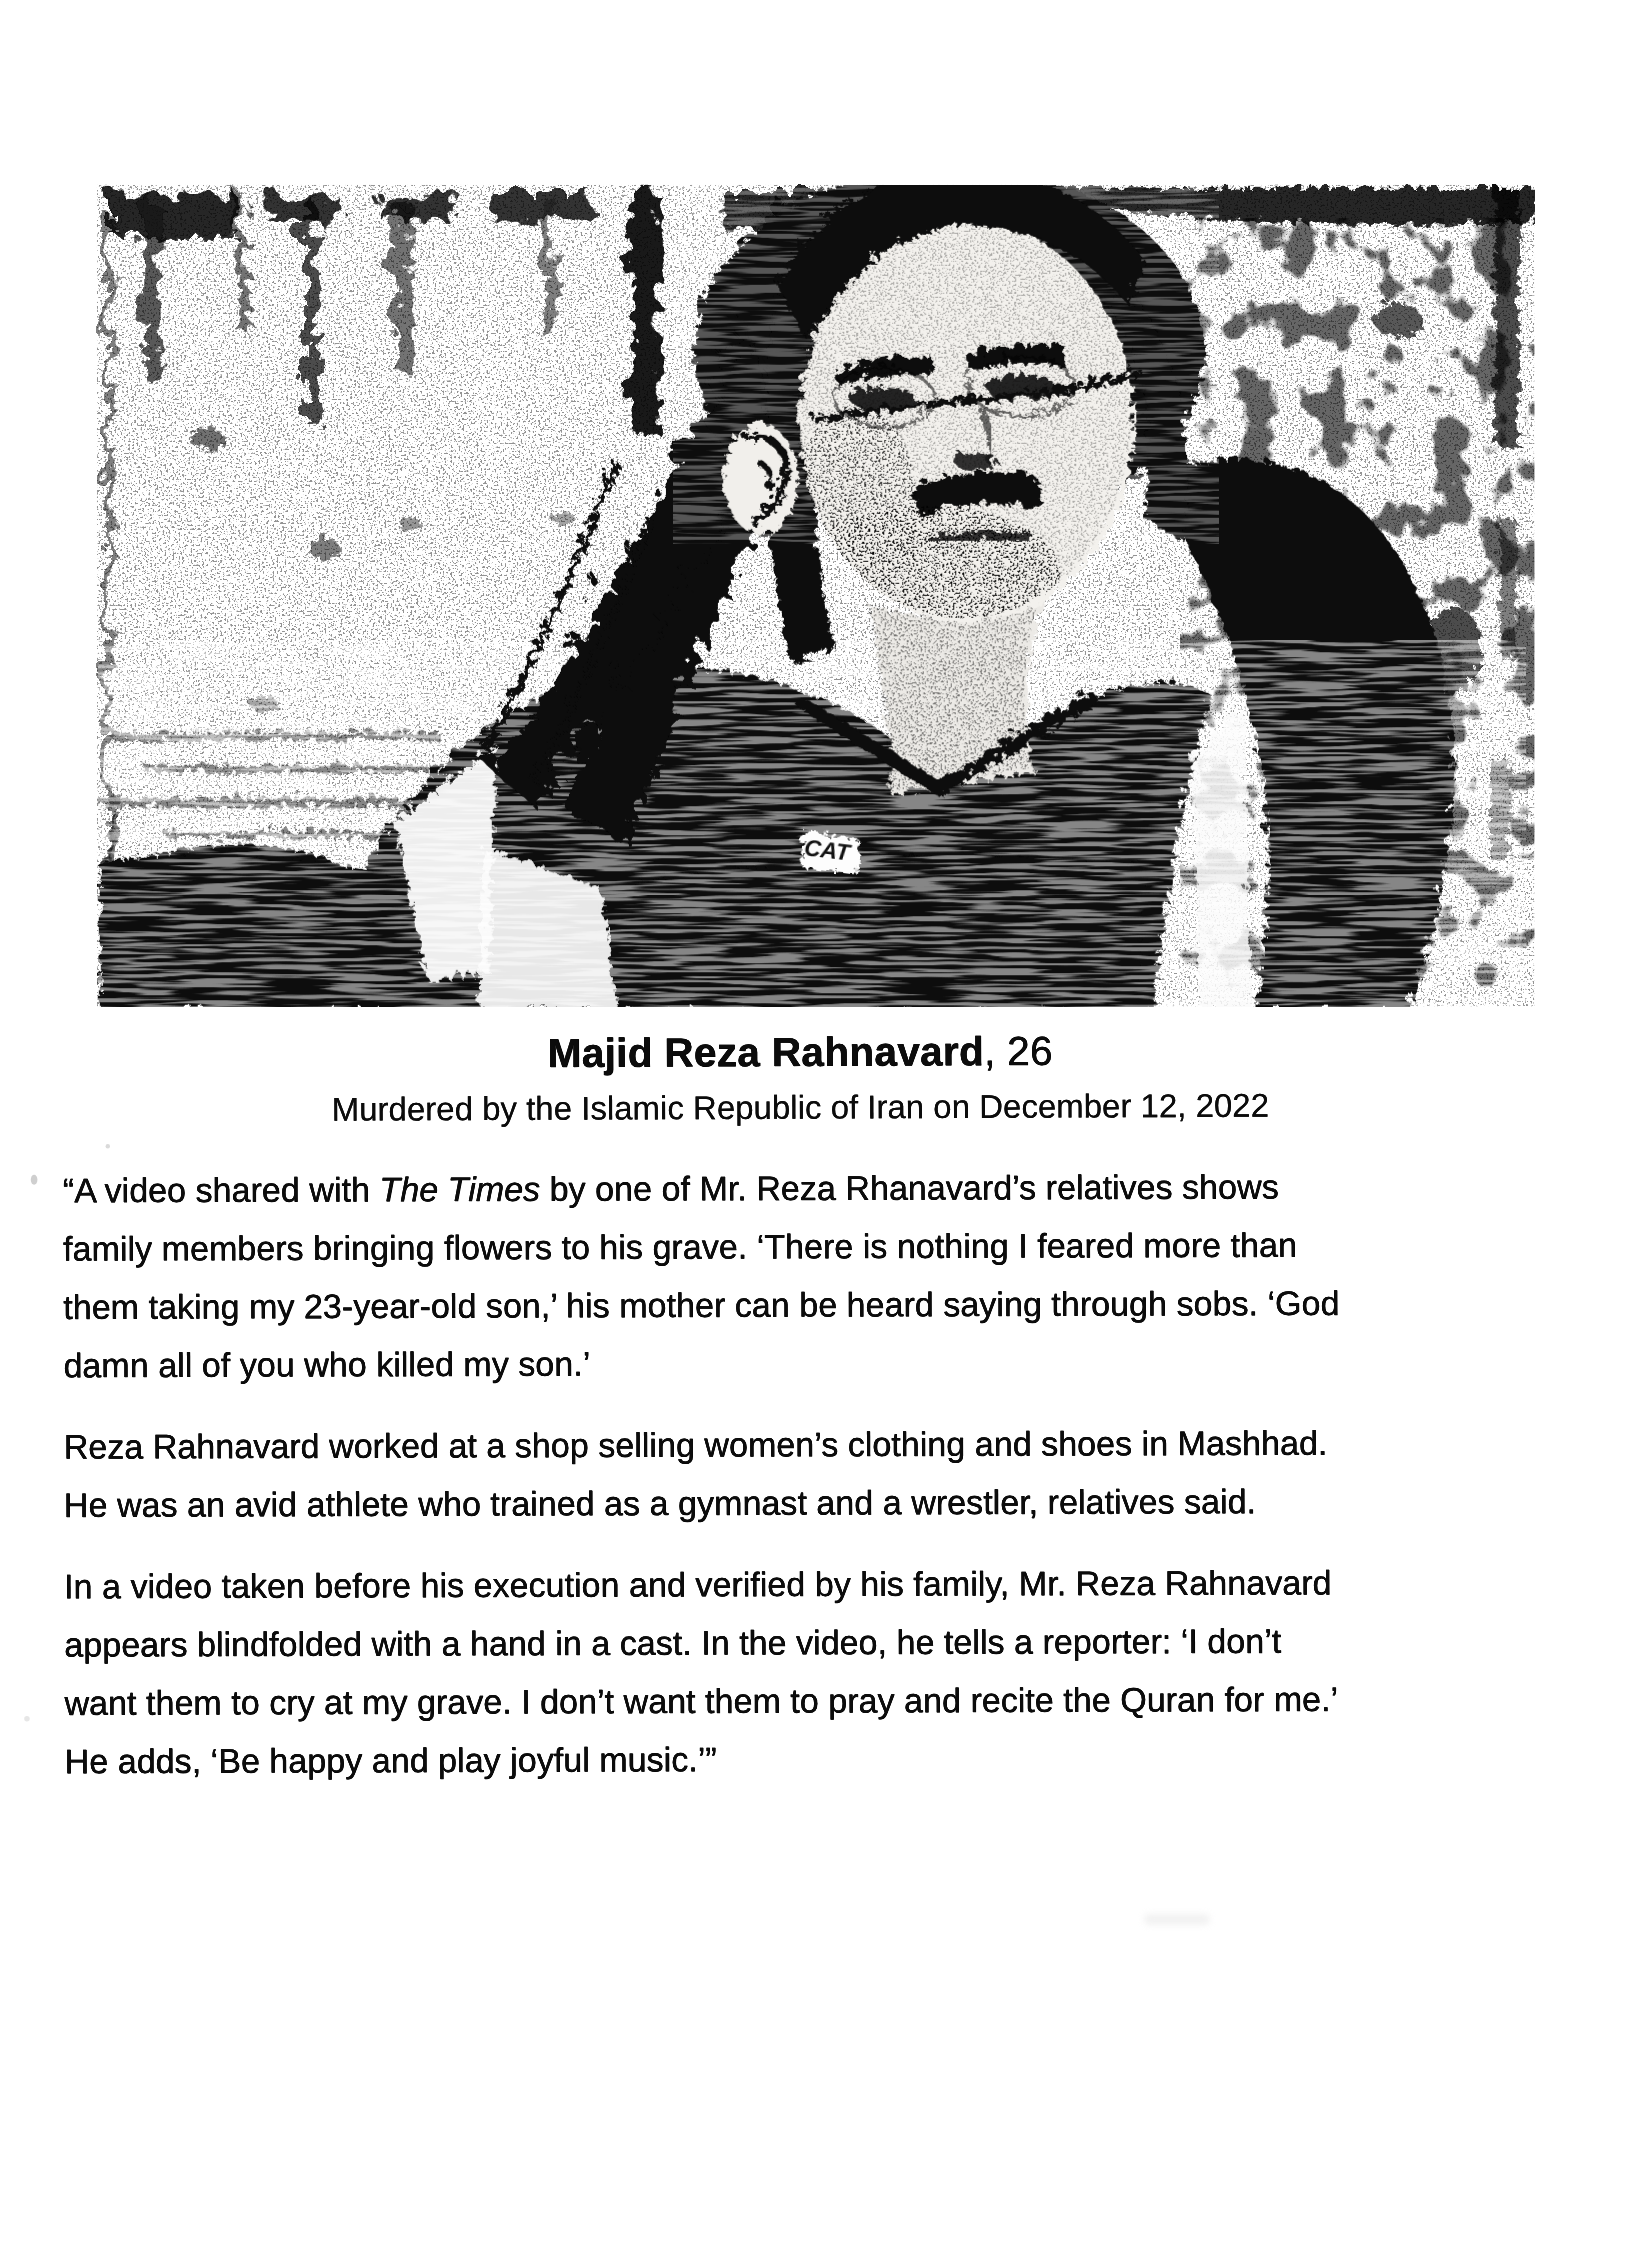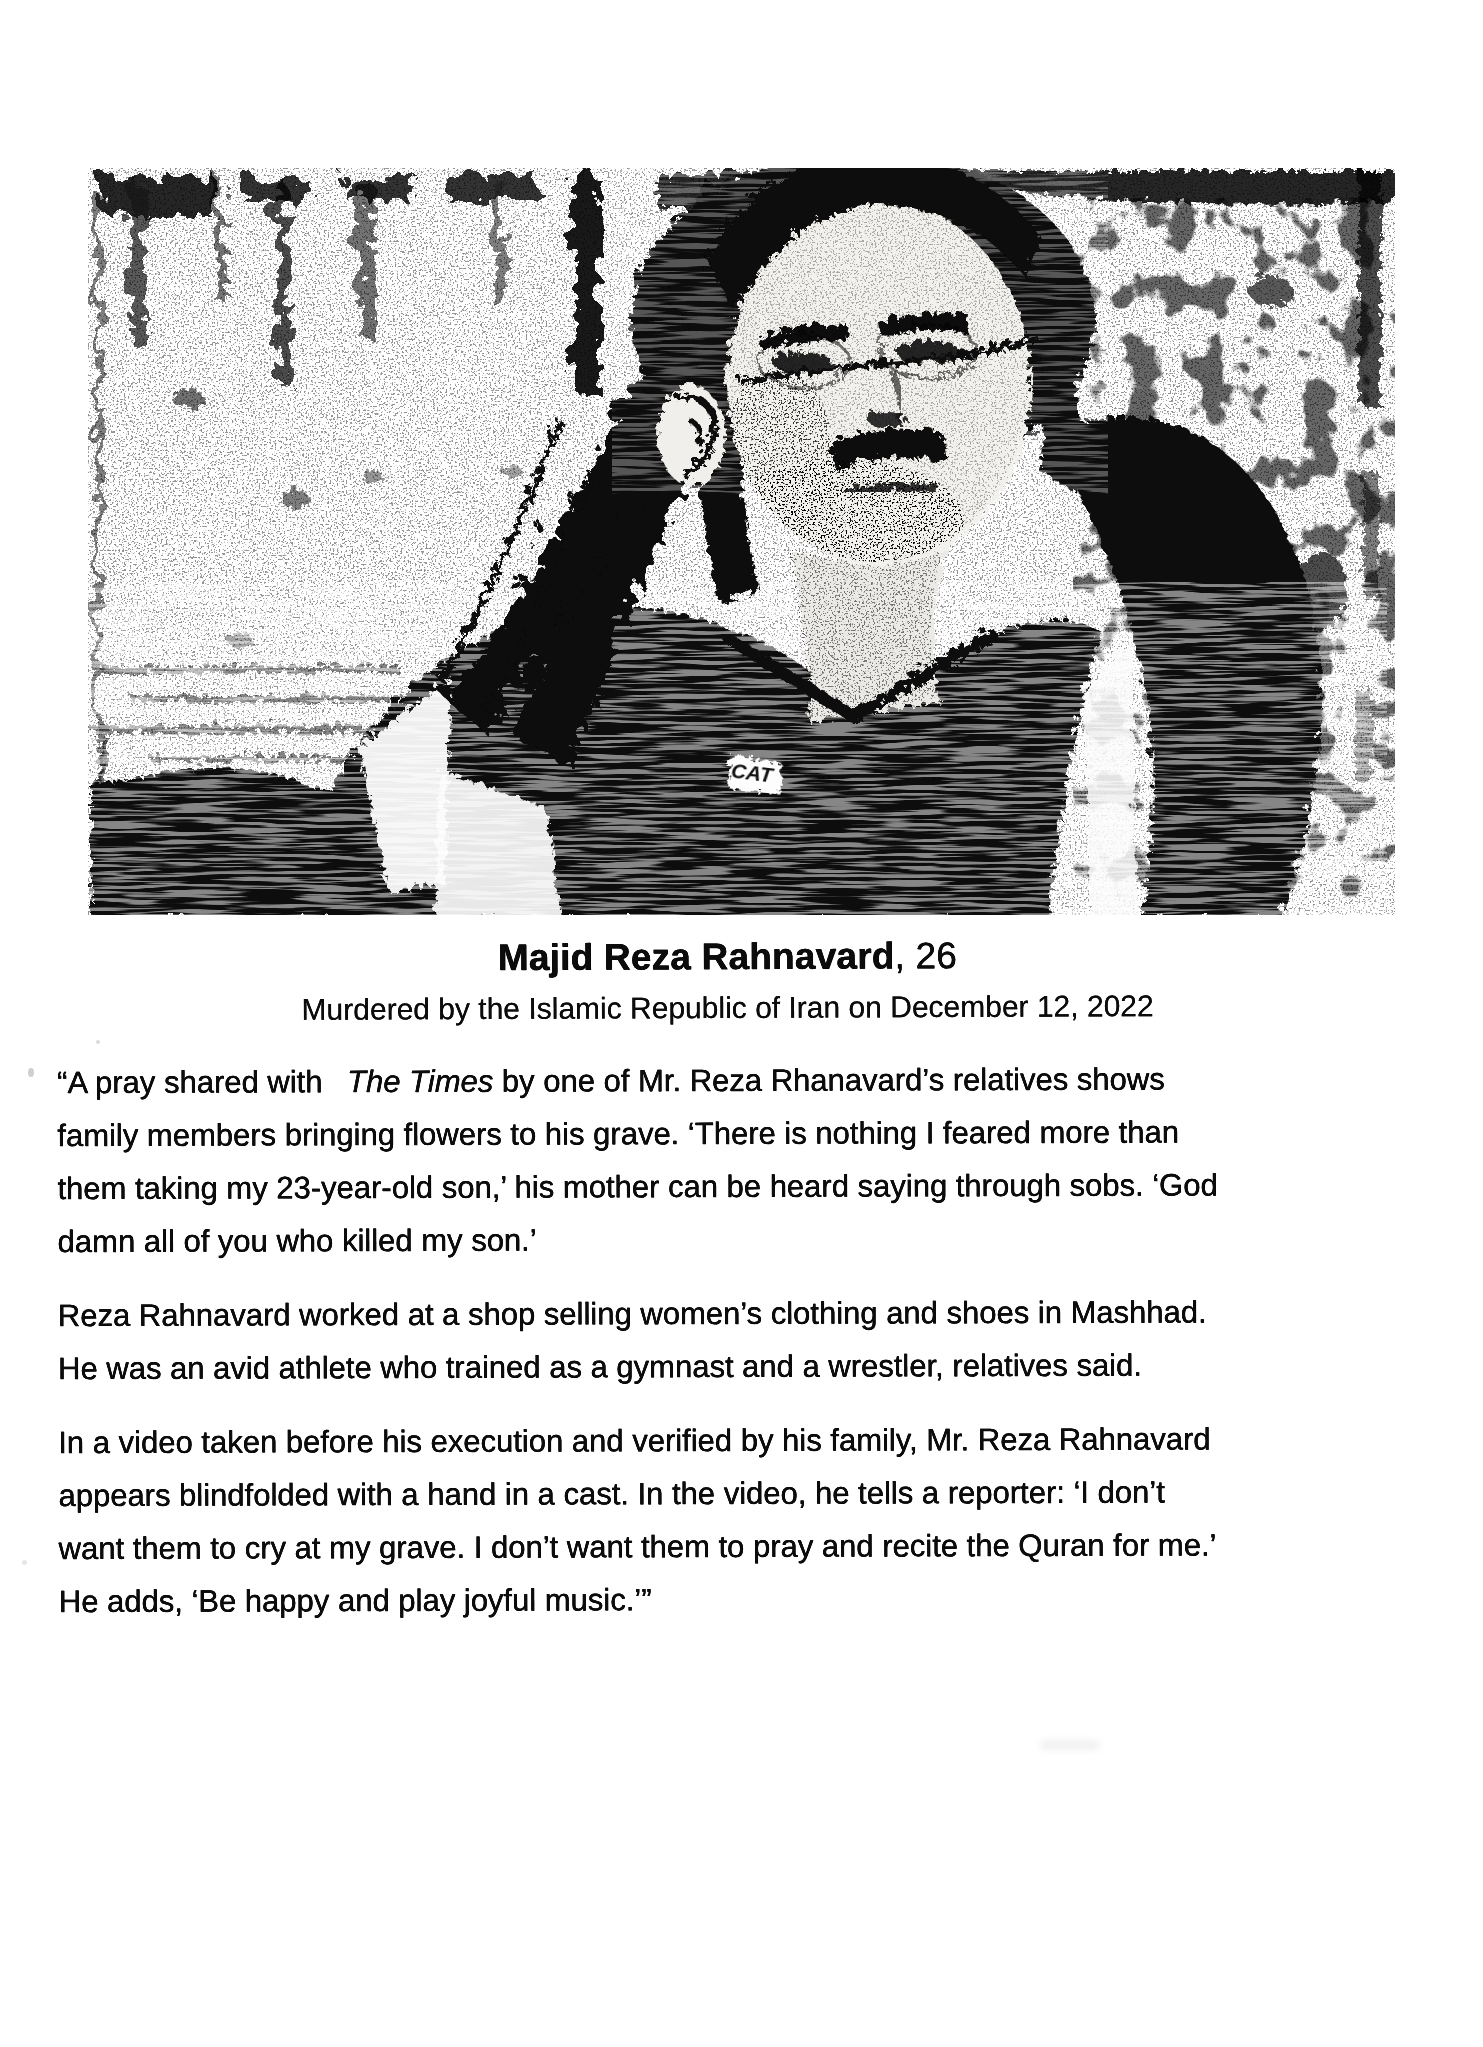--- a/index.html
+++ b/index.html
@@ -13,21 +13,21 @@
   .title{font-size:37px;line-height:42px;letter-spacing:0.2px;
     text-shadow:0 0 0.5px #000, 0.3px 0.3px 0.4px #000;}
   .title b{font-weight:700;}
   .subtitle{font-size:30px;line-height:36px;margin-top:12px;
     text-shadow:0 0 0.4px #000;}
   .article{position:absolute;left:57px;top:1056px;width:1400px;transform:rotate(-0.18deg);transform-origin:0 0;}
   .article p{
     margin:0 0 21px 0;font-size:31px;line-height:53px;white-space:pre-line;
     text-shadow:0 0 0.4px #000, 0.25px 0.25px 0.35px #000;
   }
-  .article i{font-style:italic;margin-left:16px;}
+  .article i{font-style:italic;}
   .dust{position:absolute;border-radius:50%;}
   .dust.d1{left:28px;top:1068px;width:6px;height:9px;background:#a8a8a8;opacity:.55;}
   .dust.d2{left:96px;top:1040px;width:4px;height:4px;background:#b5b5b5;opacity:.5;}
   .dust.d3{left:22px;top:1560px;width:5px;height:5px;background:#c8c8c8;opacity:.45;}
   .dust.d4{left:1040px;top:1740px;width:60px;height:10px;border-radius:10px;background:#dedede;opacity:.4;filter:blur(3px);}
 </style>
 </head>
 <body>
 
 <div class="sheet">
@@ -212,21 +212,21 @@
       </g>
     </svg>
   </div>
 
   <div class="caption">
     <div class="title"><b>Majid Reza Rahnavard</b><span>, 26</span></div>
     <div class="subtitle">Murdered by the Islamic Republic of Iran on December 12, 2022</div>
   </div>
 
   <div class="article">
-    <p><span>“A pray shared with </span><i>The Times</i><span> by one of Mr. Reza Rhanavard’s relatives shows
+    <p><span>“A video shared with </span><i>The Times</i><span> by one of Mr. Reza Rhanavard’s relatives shows
 family members bringing flowers to his grave. ‘There is nothing I feared more than
 them taking my 23-year-old son,’ his mother can be heard saying through sobs. ‘God
 damn all of you who killed my son.’</span></p>
     <p>Reza Rahnavard worked at a shop selling women’s clothing and shoes in Mashhad.
 He was an avid athlete who trained as a gymnast and a wrestler, relatives said.</p>
     <p>In a video taken before his execution and verified by his family, Mr. Reza Rahnavard
 appears blindfolded with a hand in a cast. In the video, he tells a reporter: ‘I don’t
 want them to cry at my grave. I don’t want them to pray and recite the Quran for me.’
 He adds, ‘Be happy and play joyful music.’”</p>
   </div>

